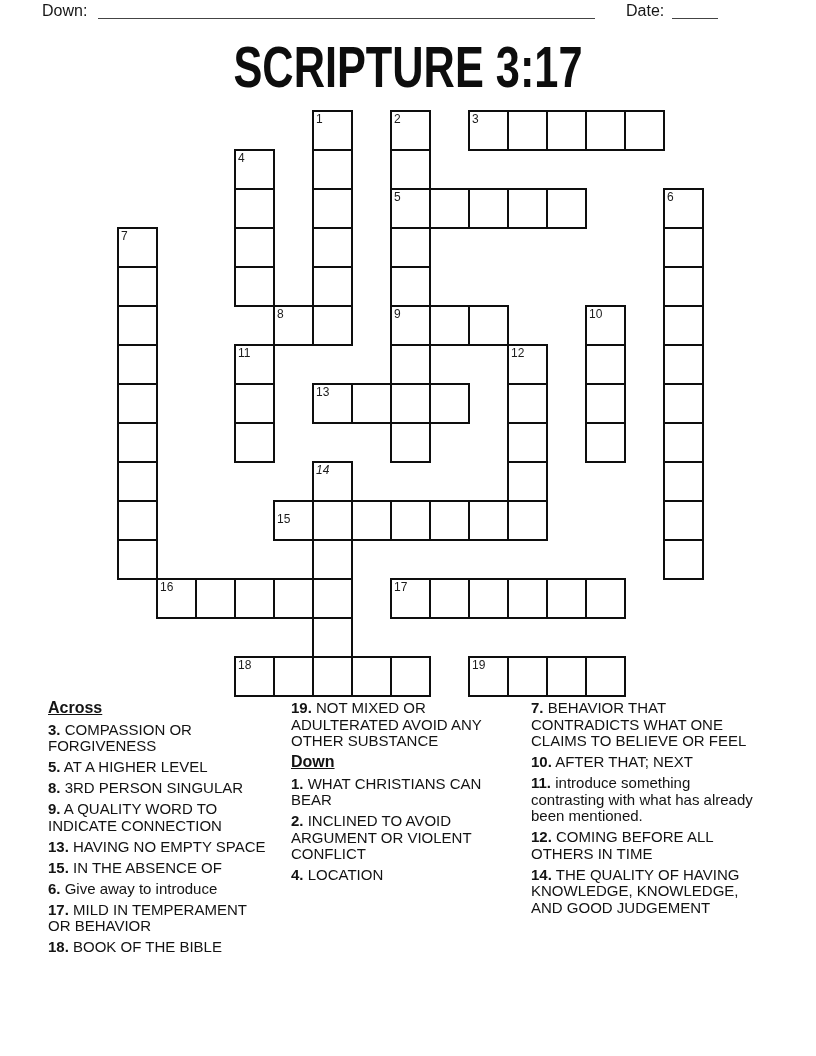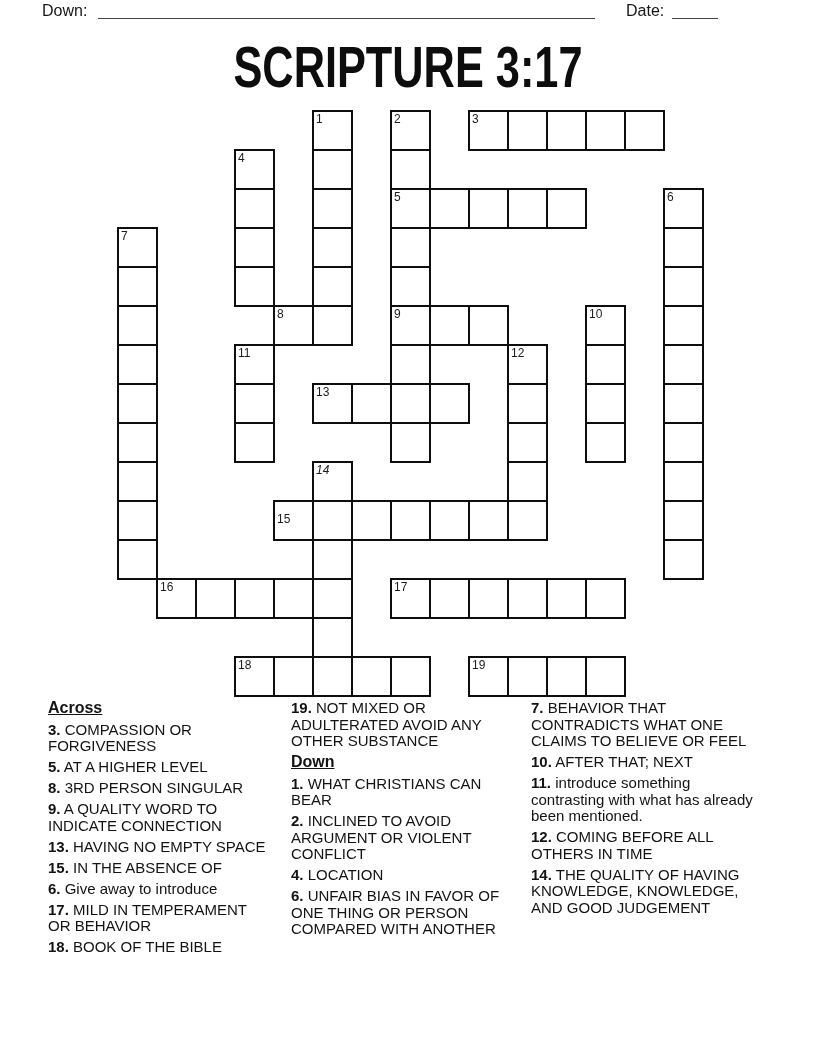--- a/index.html
+++ b/index.html
@@ -172,21 +172,20 @@
       <div class="clue"><span class="clue-num">6.</span> <span>Give away to introduce</span></div>
       <div class="clue"><span class="clue-num">17.</span> <span>MILD IN TEMPERAMENT OR BEHAVIOR</span></div>
       <div class="clue"><span class="clue-num">18.</span> <span>BOOK OF THE BIBLE</span></div>
     </div>
   <div class="clue-col col-1" id="cluecol1">
       <div class="clue"><span class="clue-num">19.</span> <span>NOT MIXED OR ADULTERATED AVOID ANY OTHER SUBSTANCE</span></div>
       <div class="clue-header">Down</div>
       <div class="clue"><span class="clue-num">1.</span> <span>WHAT CHRISTIANS CAN BEAR</span></div>
       <div class="clue"><span class="clue-num">2.</span> <span>INCLINED TO AVOID ARGUMENT OR VIOLENT CONFLICT</span></div>
       <div class="clue"><span class="clue-num">4.</span> <span>LOCATION</span></div>
-      <div class="clue"><span class="clue-num">6.</span> <span>UNFAIR BIAS IN FAVOR OF ONE THING OR PERSON COMPARED WITH ANOTHER</span></div>
     </div>
   <div class="clue-col col-2" id="cluecol2">
       <div class="clue"><span class="clue-num">7.</span> <span>BEHAVIOR THAT CONTRADICTS WHAT ONE CLAIMS TO BELIEVE OR FEEL</span></div>
       <div class="clue"><span class="clue-num">10.</span> <span>AFTER THAT; NEXT</span></div>
       <div class="clue"><span class="clue-num">11.</span> <span>introduce something contrasting with what has already been mentioned.</span></div>
       <div class="clue"><span class="clue-num">12.</span> <span>COMING BEFORE ALL OTHERS IN TIME</span></div>
       <div class="clue"><span class="clue-num">14.</span> <span>THE QUALITY OF HAVING KNOWLEDGE, KNOWLEDGE, AND GOOD JUDGEMENT</span></div>
     </div>
 
 </div>

